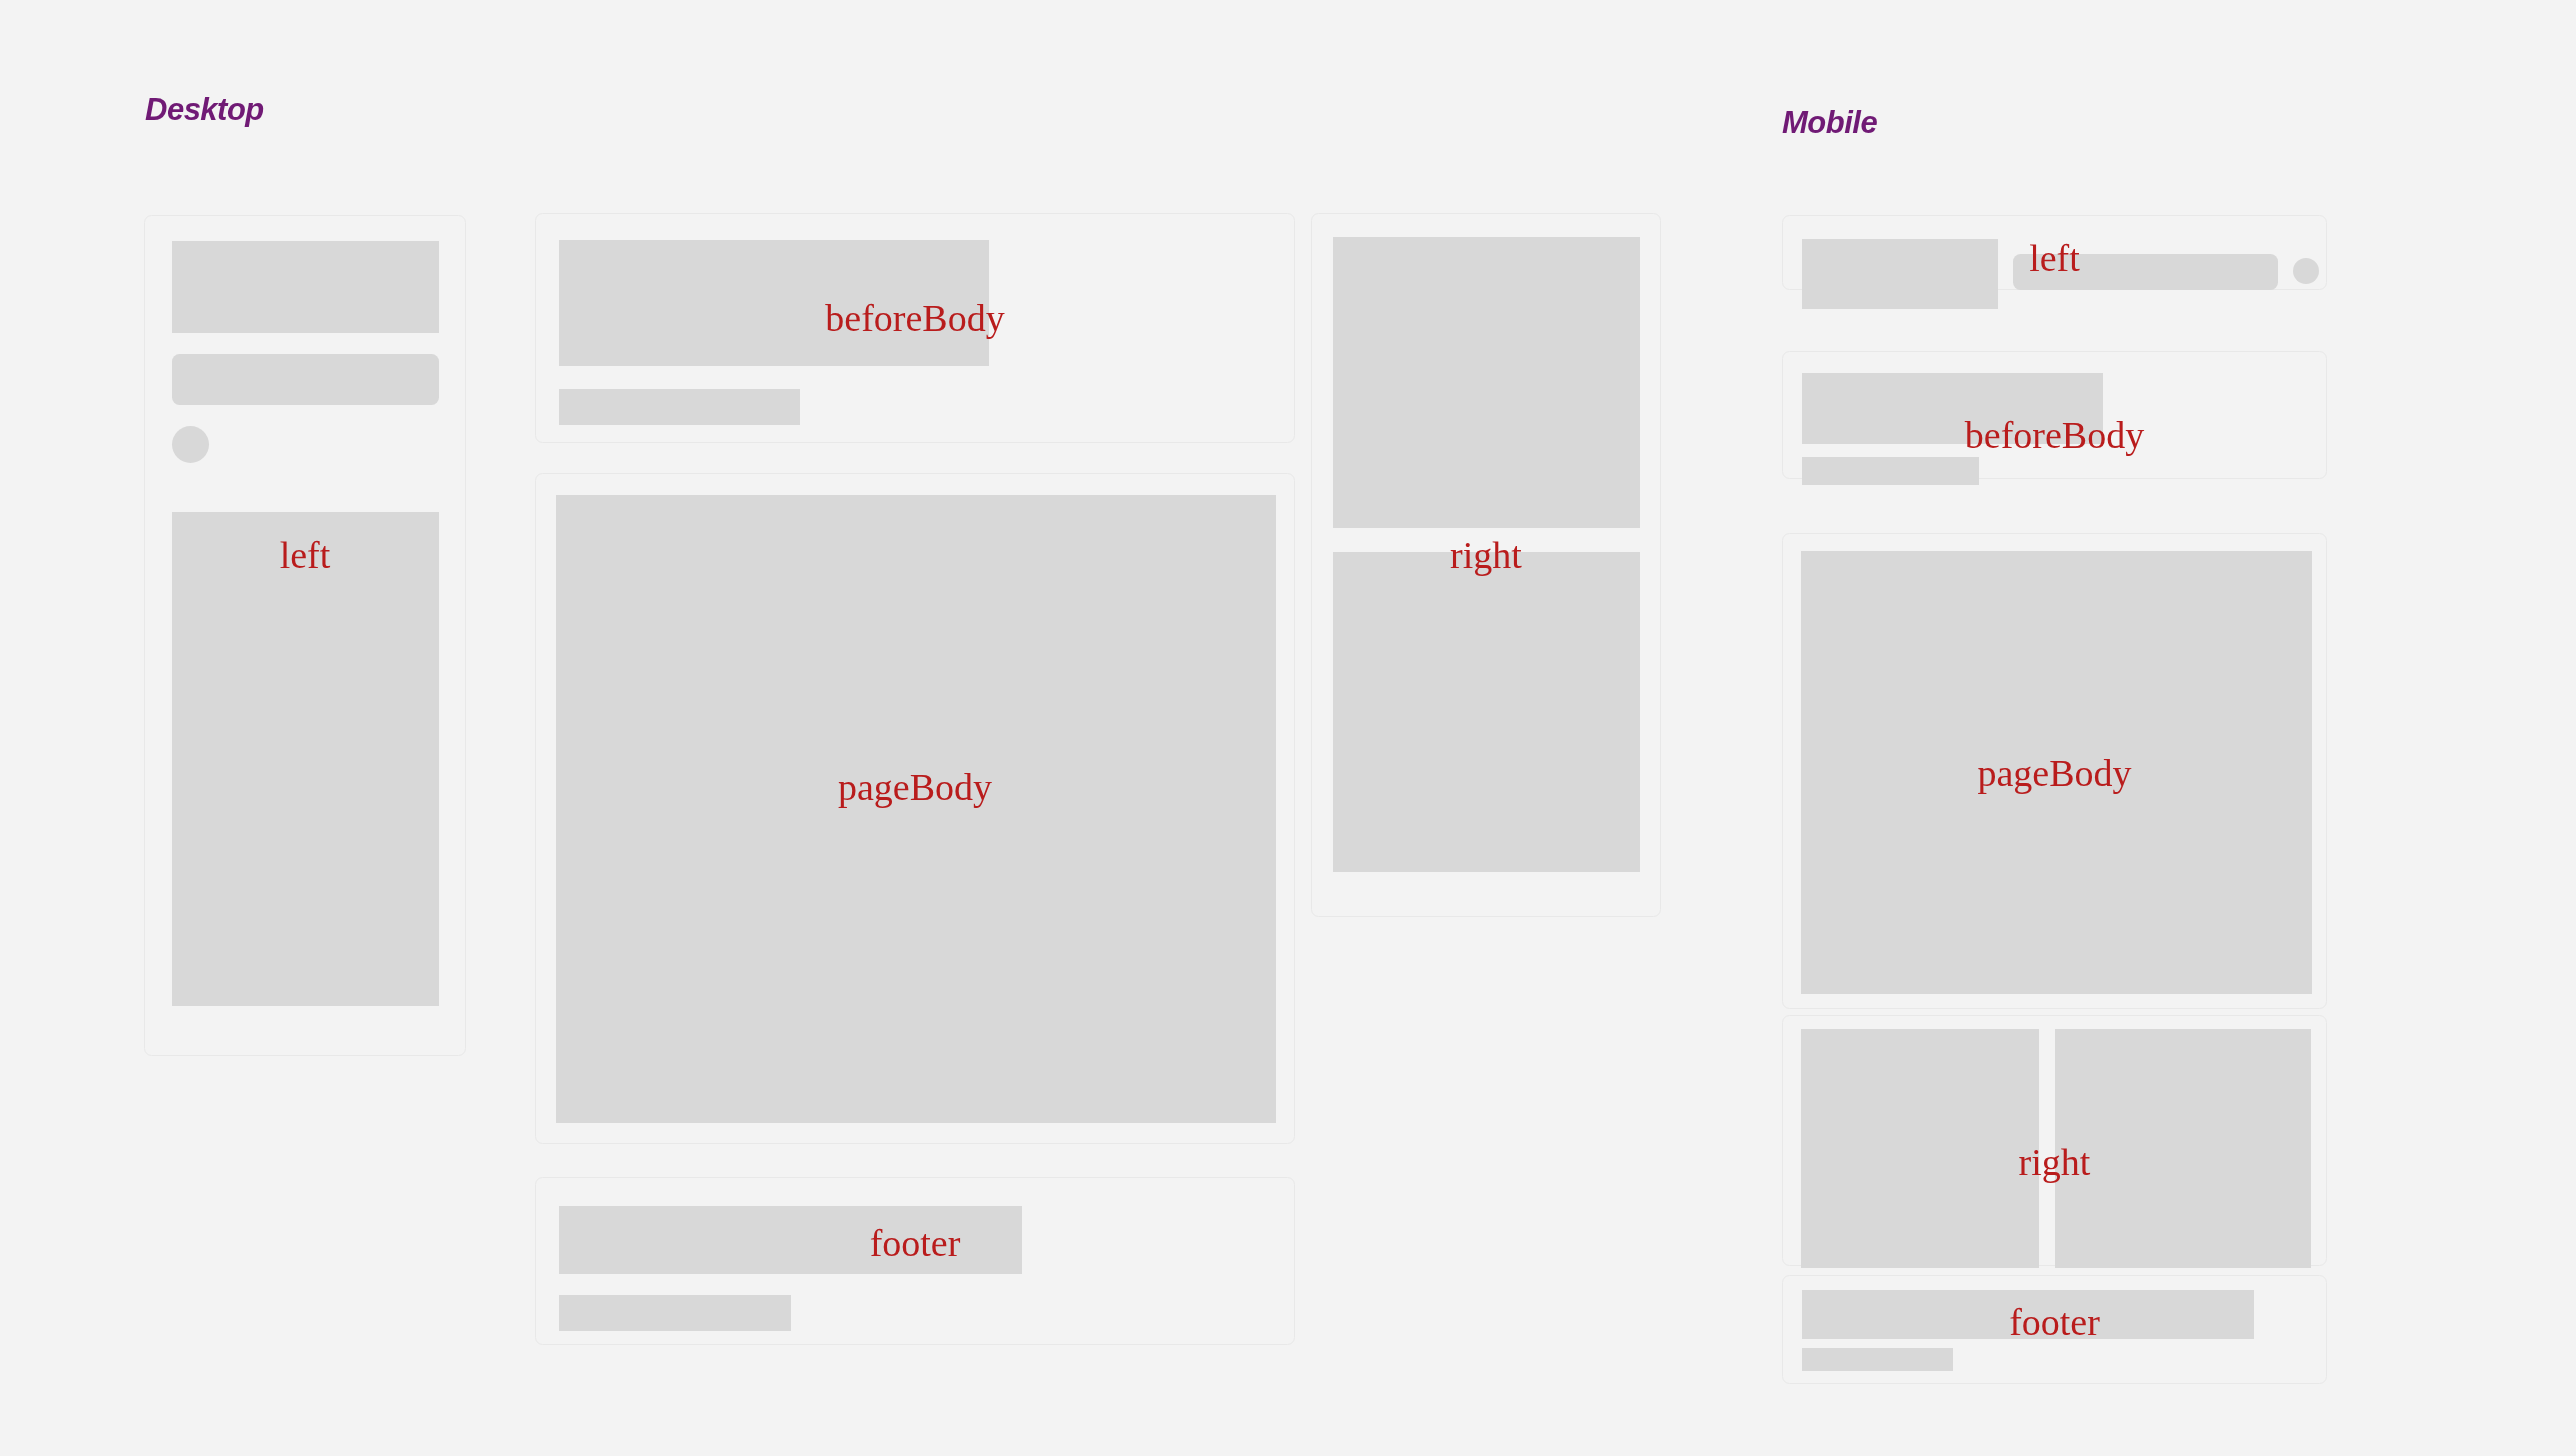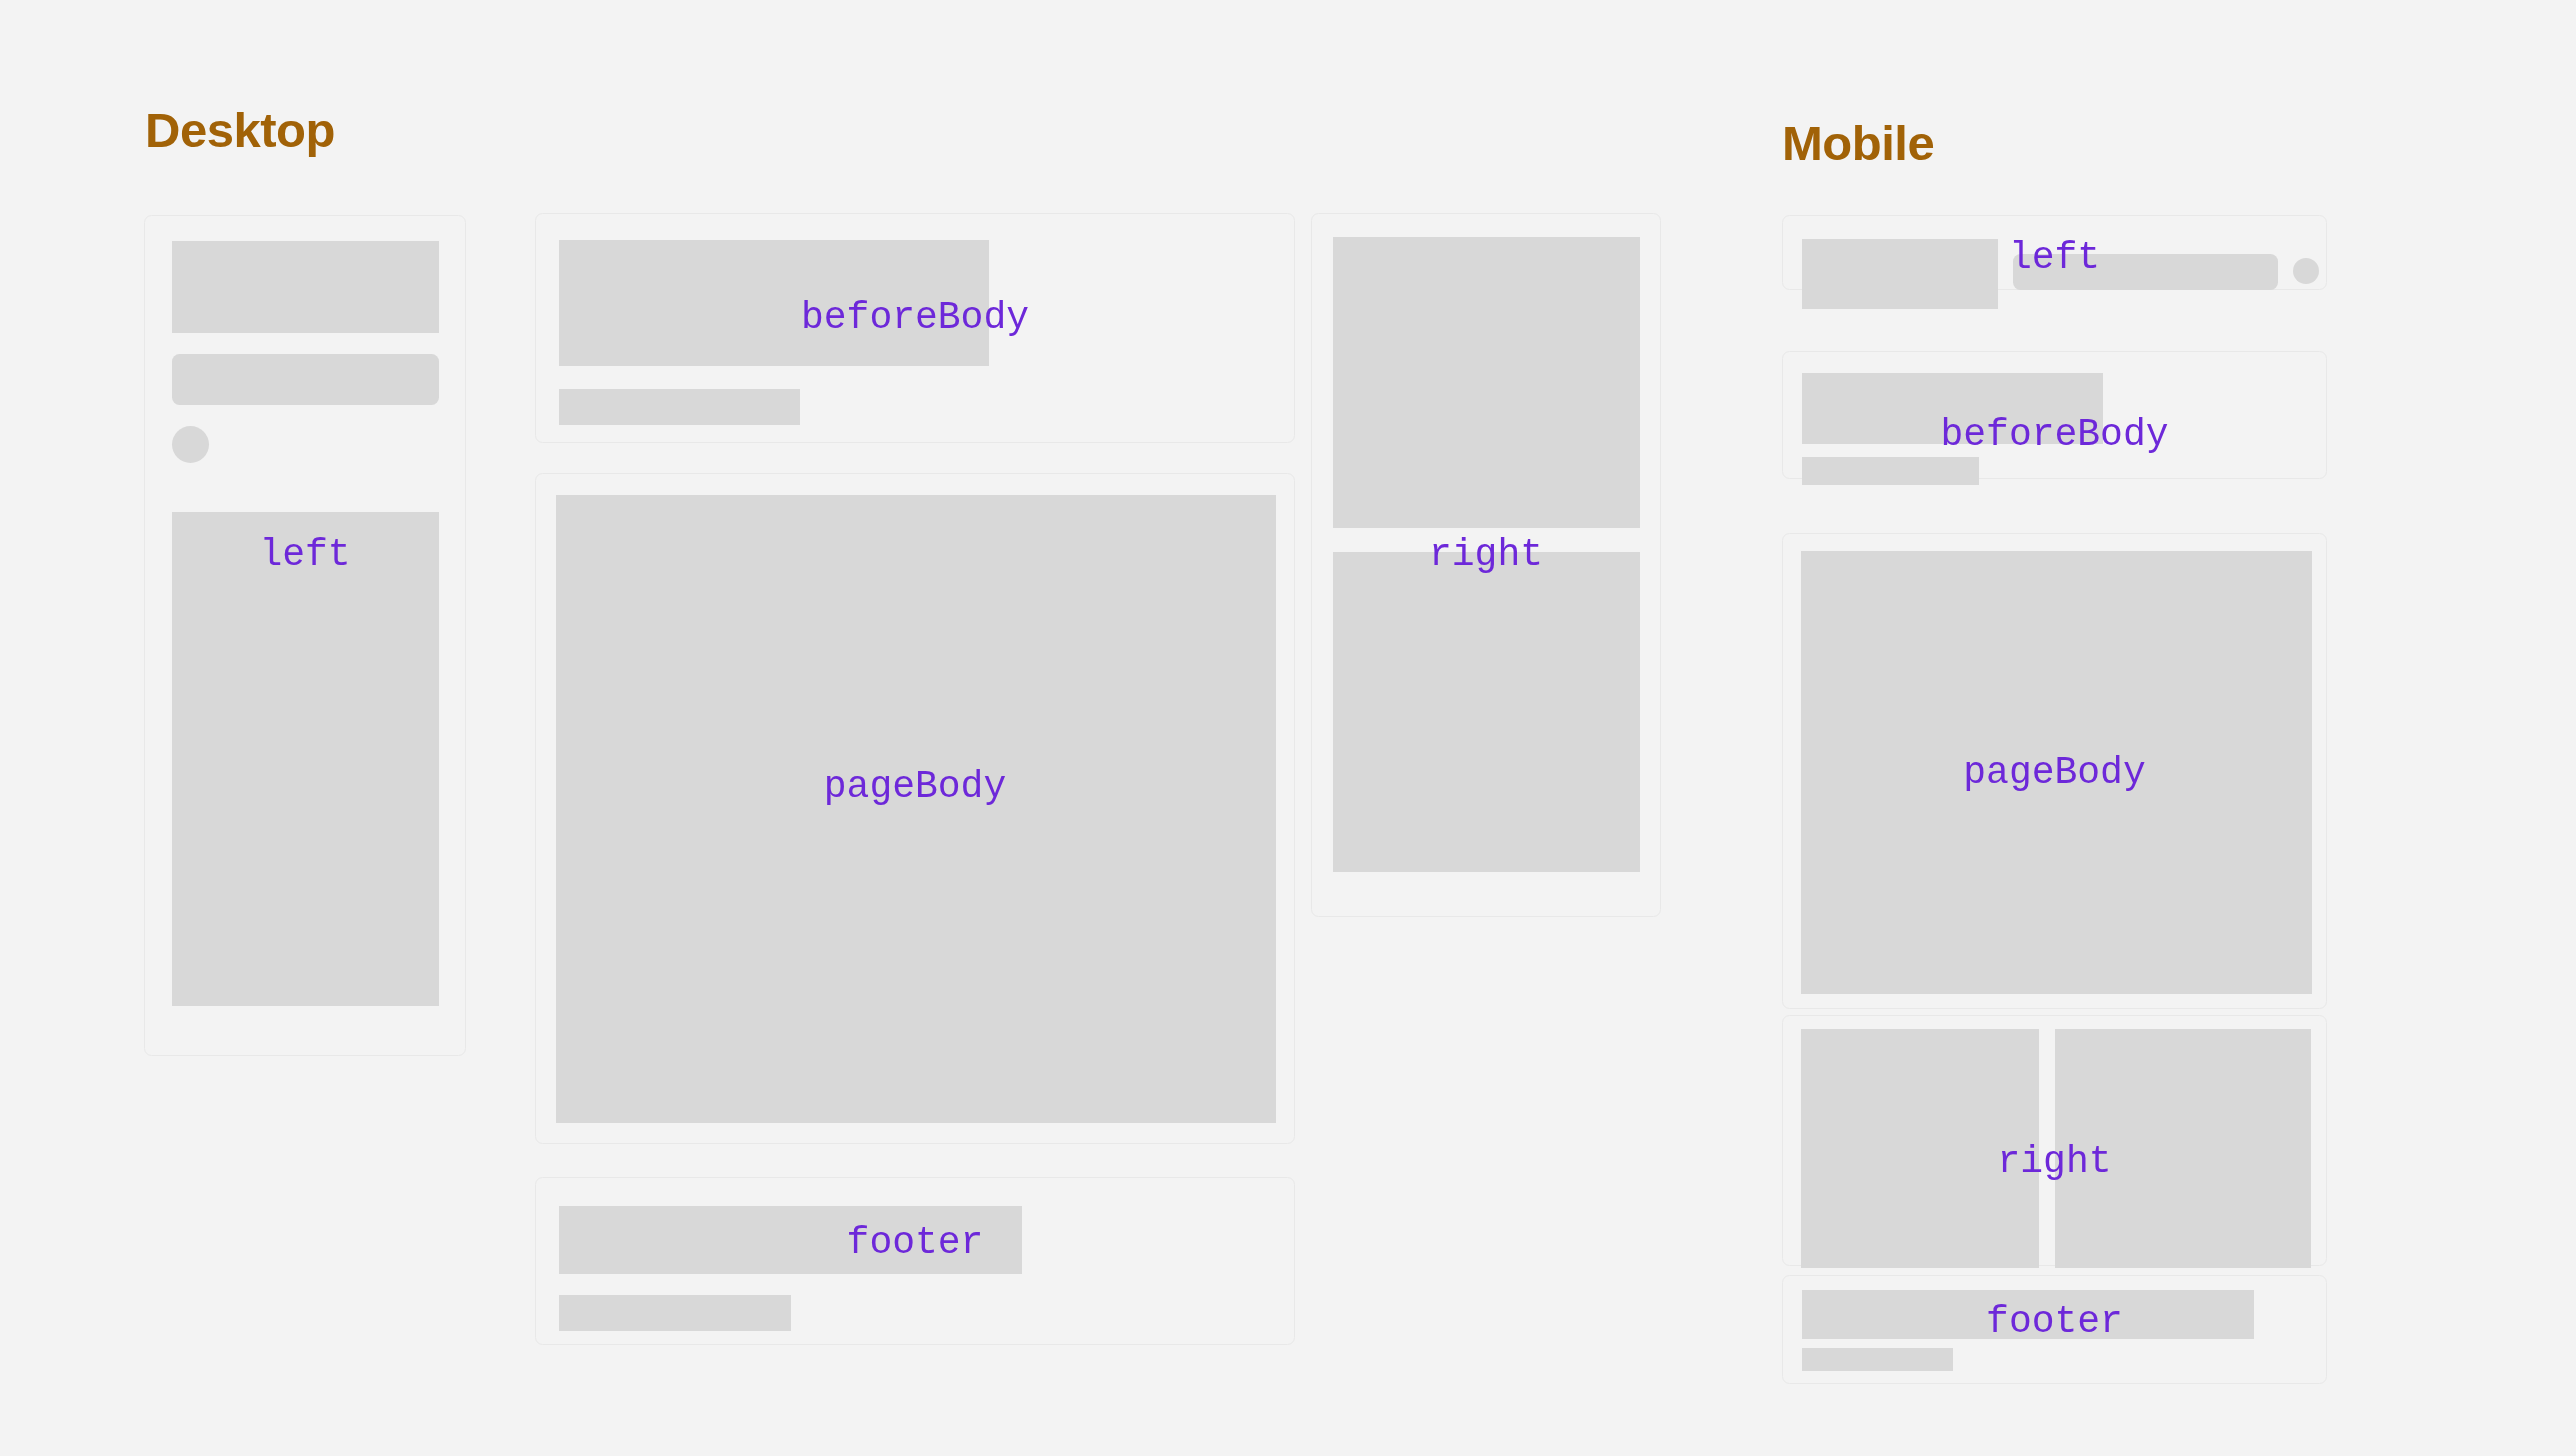--- a/index.html
+++ b/index.html
@@ -11,26 +11,27 @@
     height: 1456px;
     background: #f3f3f3;
     font-family: "Liberation Sans", sans-serif;
     overflow: hidden;
     position: relative;
   }
 
   
   .section-title {
     position: absolute;
-    font-size: 49px;
+    font-size: 31px;
     font-weight: 700;
-    color: #a16207;
+    color: #701a75;
     letter-spacing: -0.5px;
     line-height: 1;
     white-space: nowrap;
+    font-style: italic;
   }
   #title-desktop { left: 145px; top: 73px; }
   #title-mobile  { left: 1782px; top: 86px; }
 
   
   .panel {
     position: absolute;
     background: #f3f3f3;
     border: 1.9px solid #e8e8e8;
     border-radius: 7.5px;
@@ -41,23 +42,23 @@
   .blk {
     position: absolute;
     background: #d8d8d8;
   }
   .blk.rounded { border-radius: 7.5px; }
   .blk.circle  { border-radius: 50%; }
 
   
   .slot-label {
     position: absolute;
-    font-family: Liberation Mono, monospace;
+    font-family: Liberation Serif, serif;
     font-size: 38px;
-    color: #6d28d9;
+    color: #b91c1c;
     white-space: nowrap;
     text-align: center;
     pointer-events: none;
     line-height: 1;
   }
 
   
 
   
   #desk-left-panel { left: 144px; top: 215px; width: 322px; height: 841px; }

